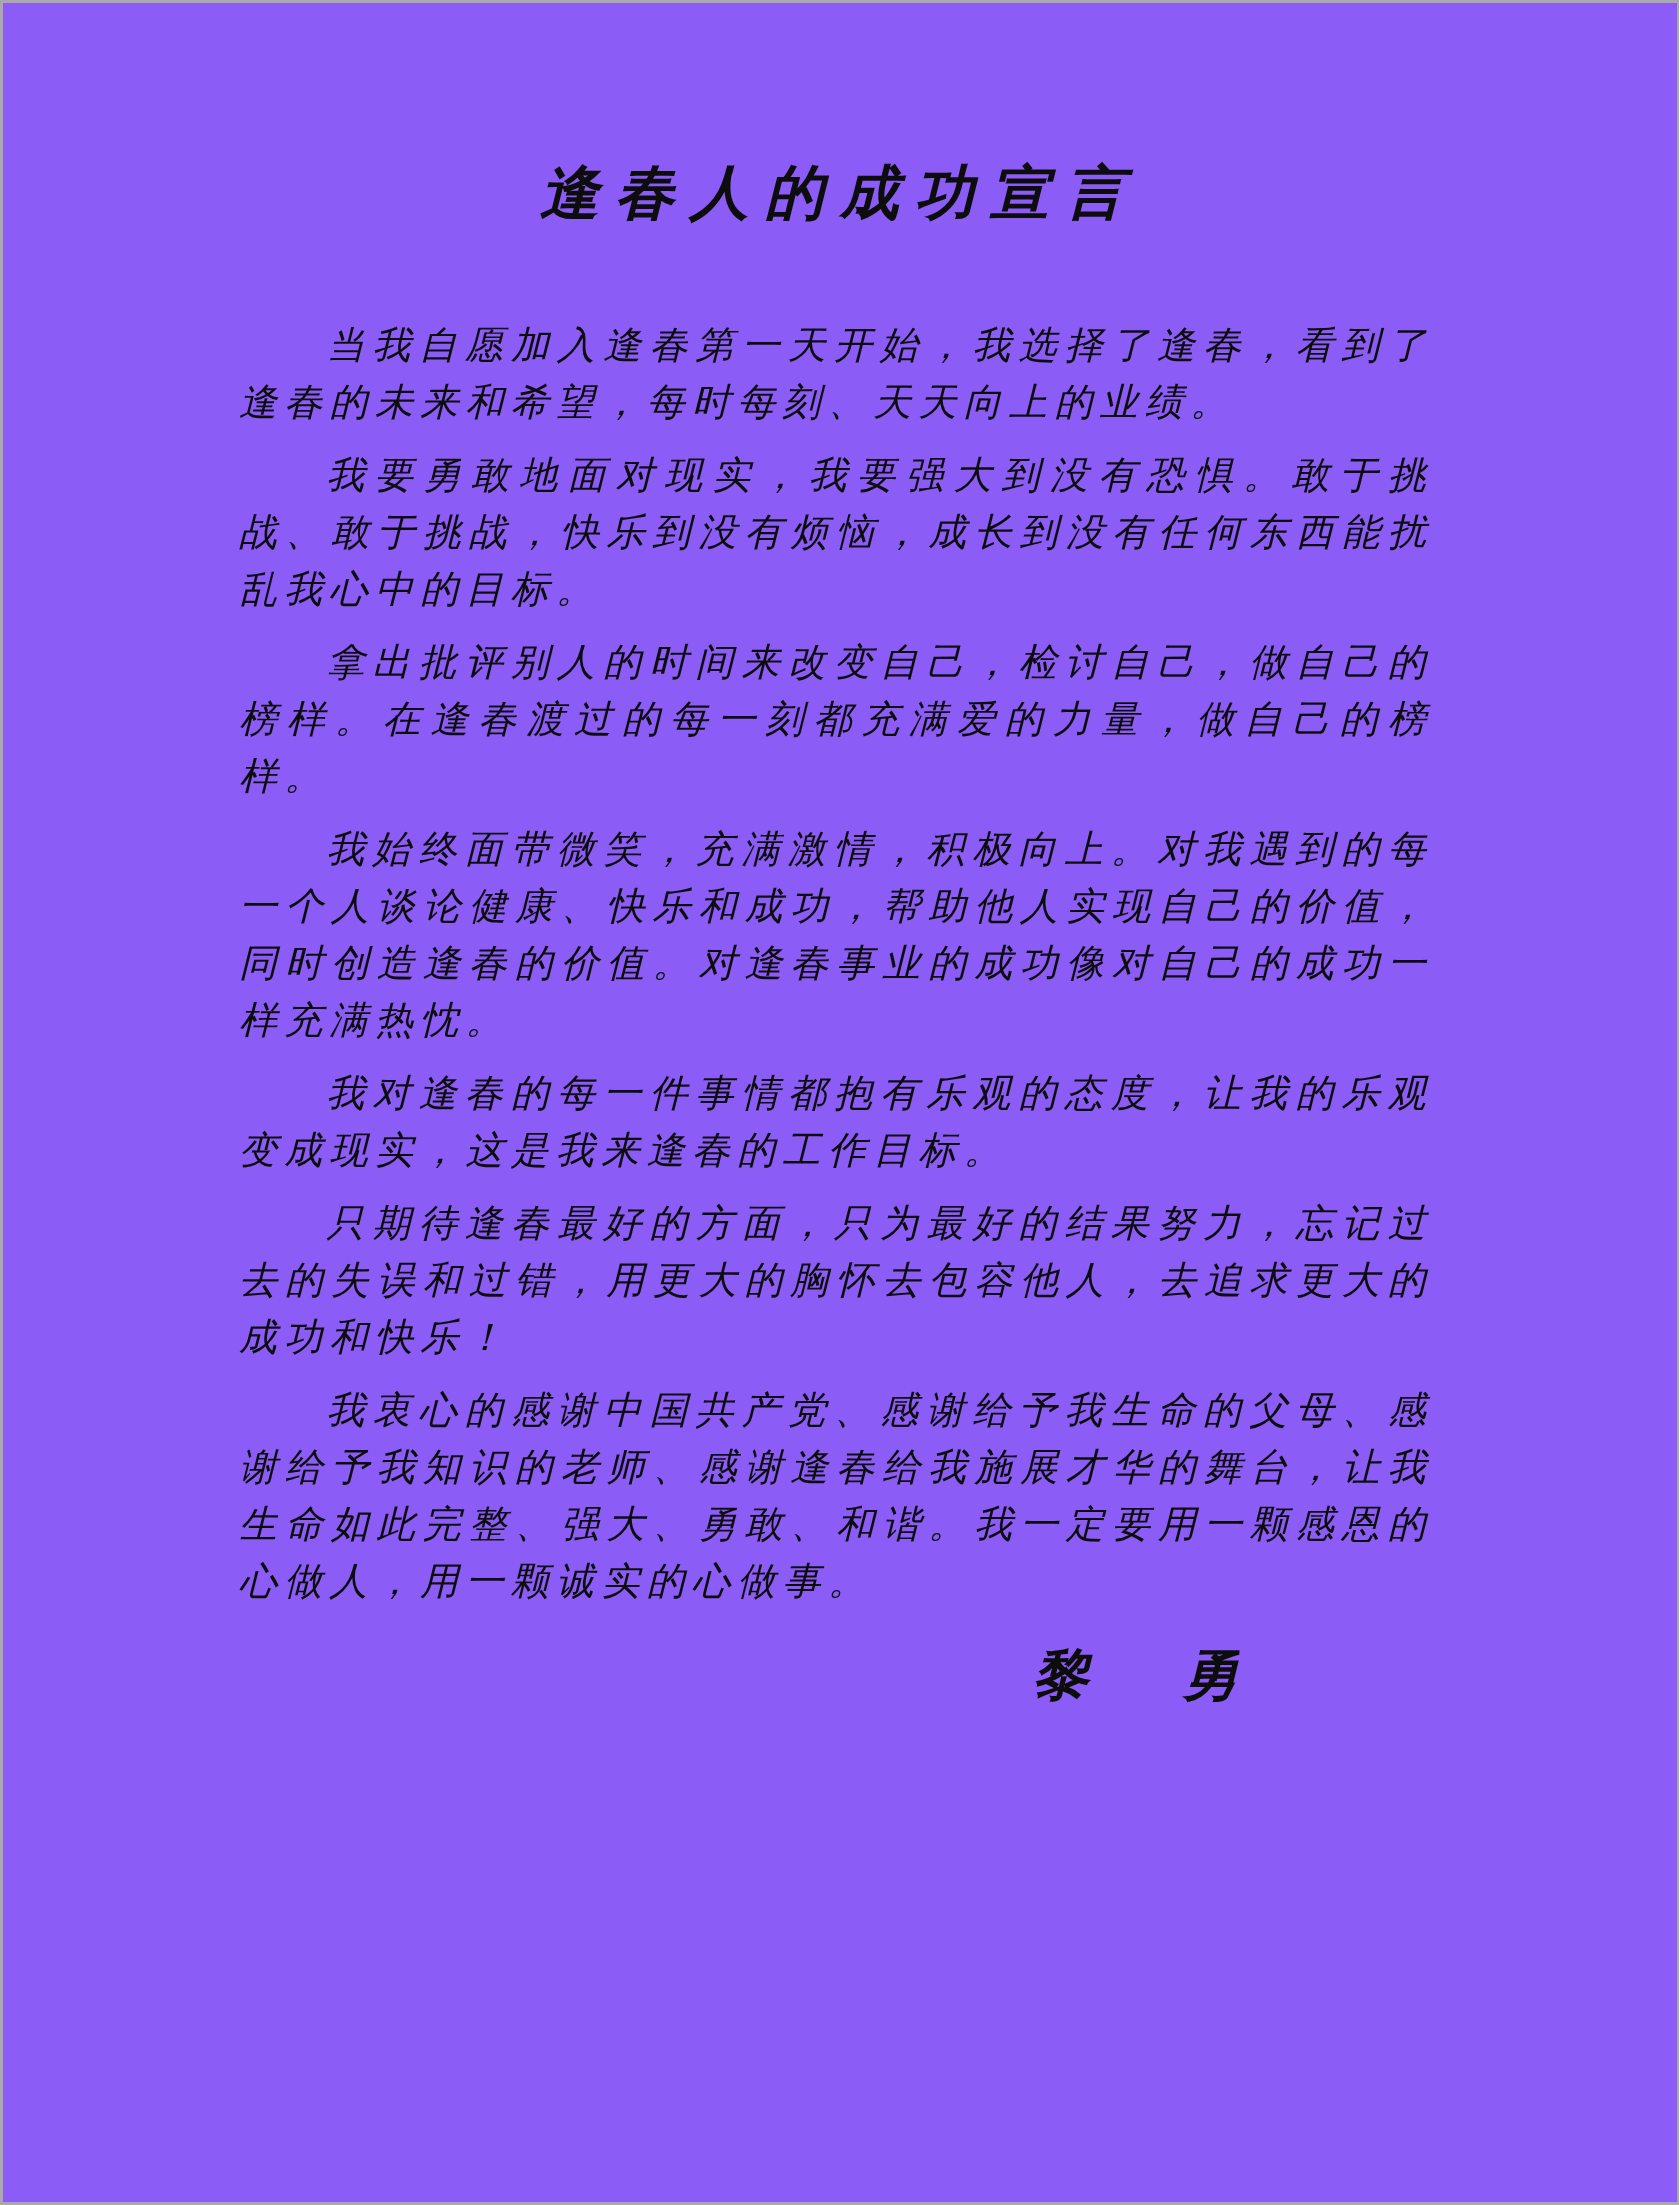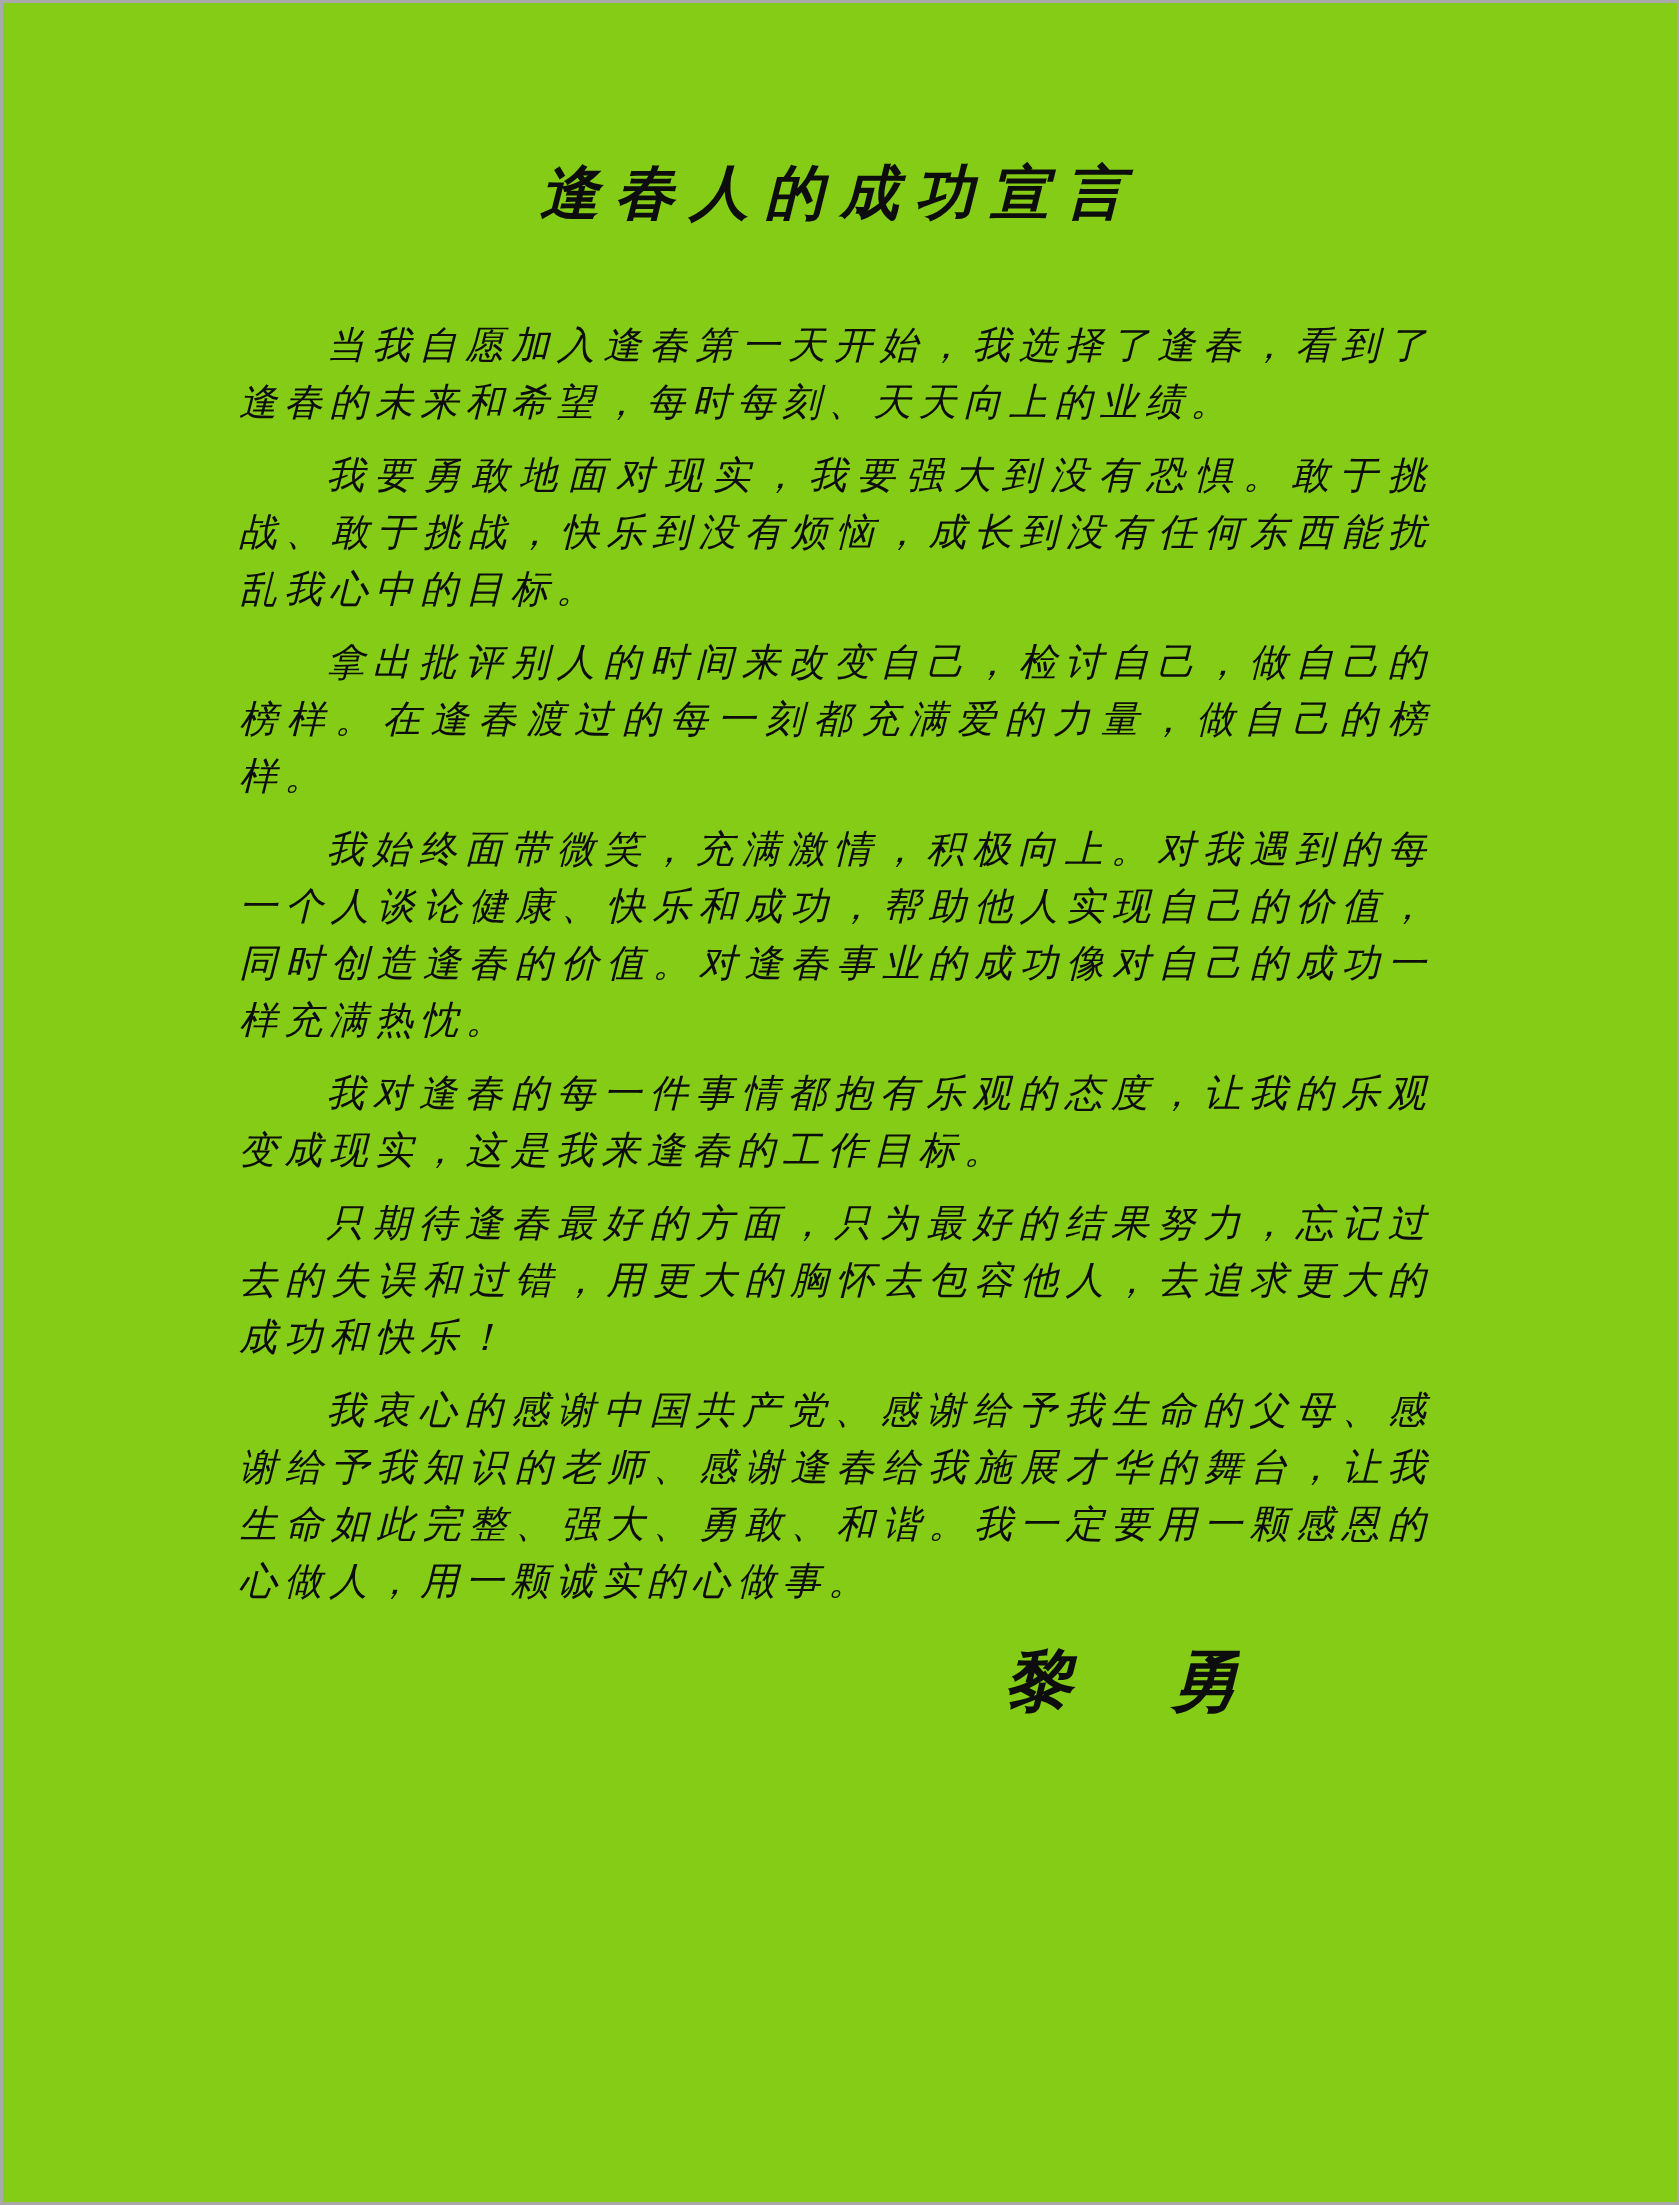--- a/index.html
+++ b/index.html
@@ -36,32 +36,32 @@
     letter-spacing: 7.3px;
     text-align: justify;
   }
   .para {
     margin: 0 18px 16px 0;
     text-indent: 2.3em;
   }
   .signature {
     margin: 34px 402px 0 0;
     text-align: right;
-    font-size: 68px;
+    font-size: 56px;
     font-weight: bold;
     font-style: italic;
     letter-spacing: 37px;
     line-height: 1.1;
     white-space: nowrap;
   }
 </style>
 </head>
 <body>
 
-<div class="page" style="background: #84cc16; border-color: rgb(169, 169, 169); color: rgb(13, 13, 13);">
+<div class="page" style="background: #8b5cf6; border-color: rgb(169, 169, 169); color: rgb(13, 13, 13);">
   <div class="title">逢春人的成功宣言</div>
 
   <div class="body-text">
       <p class="para">当我自愿加入逢春第一天开始，我选择了逢春，看到了逢春的未来和希望，每时每刻、天天向上的业绩。</p>
       <p class="para">我要勇敢地面对现实，我要强大到没有恐惧。敢于挑战、敢于挑战，快乐到没有烦恼，成长到没有任何东西能扰乱我心中的目标。</p>
       <p class="para">拿出批评别人的时间来改变自己，检讨自己，做自己的榜样。在逢春渡过的每一刻都充满爱的力量，做自己的榜样。</p>
       <p class="para">我始终面带微笑，充满激情，积极向上。对我遇到的每一个人谈论健康、快乐和成功，帮助他人实现自己的价值，同时创造逢春的价值。对逢春事业的成功像对自己的成功一样充满热忱。</p>
       <p class="para">我对逢春的每一件事情都抱有乐观的态度，让我的乐观变成现实，这是我来逢春的工作目标。</p>
       <p class="para">只期待逢春最好的方面，只为最好的结果努力，忘记过去的失误和过错，用更大的胸怀去包容他人，去追求更大的成功和快乐！</p>
       <p class="para">我衷心的感谢中国共产党、感谢给予我生命的父母、感谢给予我知识的老师、感谢逢春给我施展才华的舞台，让我生命如此完整、强大、勇敢、和谐。我一定要用一颗感恩的心做人，用一颗诚实的心做事。</p>

